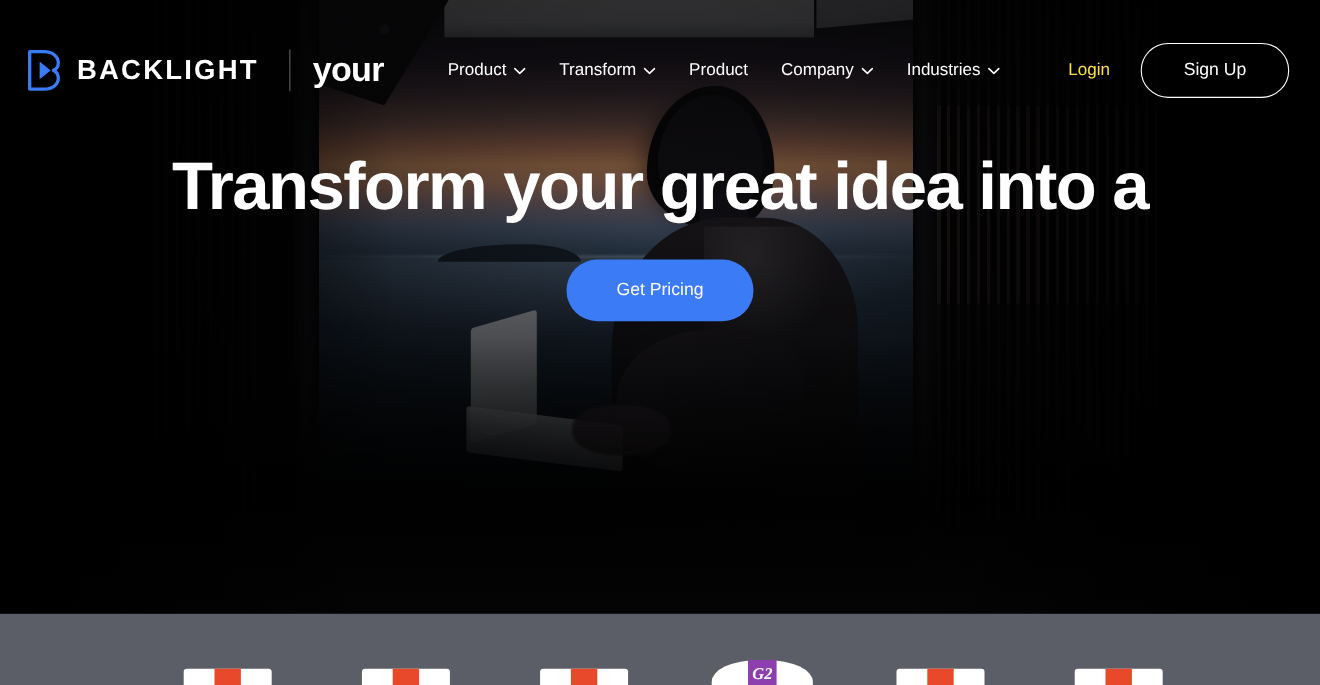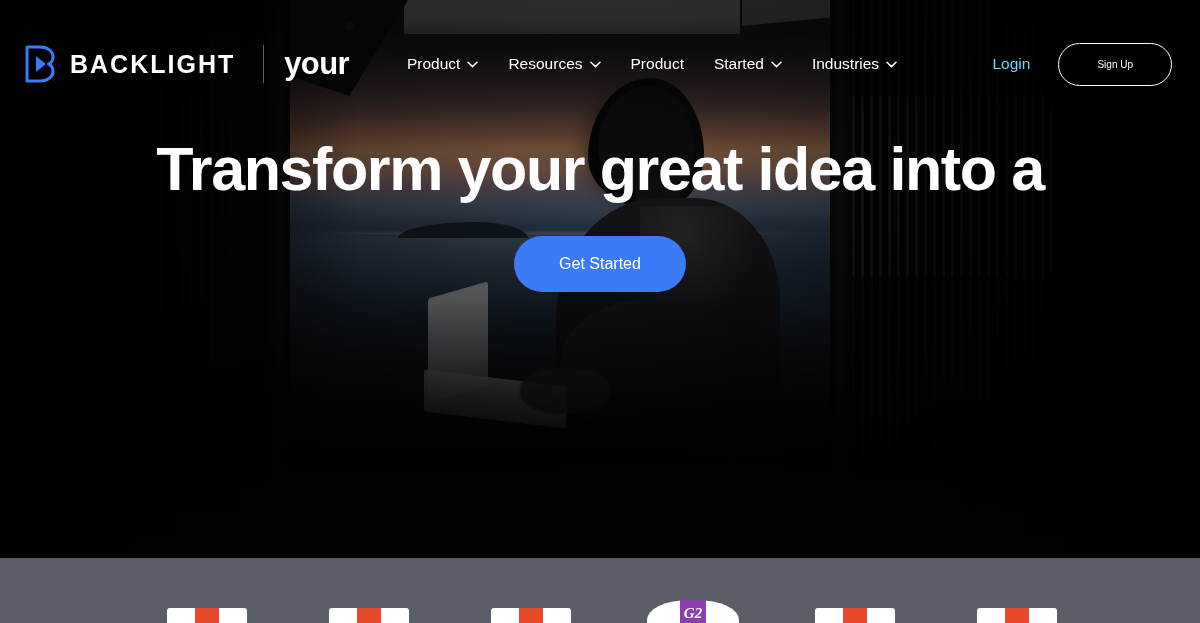--- a/index.html
+++ b/index.html
@@ -173,24 +173,24 @@
   }
 
   .nav { display:flex; align-items:center; gap:30px; margin-left:58px; }
   .nav-item {
     display:flex; align-items:center; gap:7px;
     color:#fff; font-size:15.5px; cursor:pointer; white-space:nowrap;
   }
   .chev { display:block; }
 
   .actions { margin-left:auto; display:flex; align-items:center; gap:28px; }
-  .login { color:#7dd3fc; font-size:15.5px; cursor:pointer; }
+  .login { color:#fde047; font-size:15.5px; cursor:pointer; }
   .signup {
     border:1.6px solid #fff; border-radius:28px;
-    color:#fff; font-size:10px; background:transparent;
+    color:#fff; font-size:16px; background:transparent;
     padding:15px 38px; cursor:pointer; font-family:inherit;
   }
 
   
   .hero-content {
     position:absolute; left:0; top:0; width:1200px; height:486px;
     display:flex; flex-direction:column; align-items:center;
     padding-top:136px; z-index:15;
   }
   .headline {
@@ -291,32 +291,32 @@
     <nav class="nav">
       <span class="nav-item">
         <span>Product</span>
         <span>
           <svg class="chev" width="11" height="7" viewBox="0 0 11 7">
               <path d="M1 1.3 L5.5 5.6 L10 1.3" stroke="#fff" stroke-width="1.5" fill="none" stroke-linecap="round"></path>
             </svg>
         </span>
       </span>
       <span class="nav-item">
-        <span>Resources</span>
+        <span>Transform</span>
         <span>
           <svg class="chev" width="11" height="7" viewBox="0 0 11 7">
               <path d="M1 1.3 L5.5 5.6 L10 1.3" stroke="#fff" stroke-width="1.5" fill="none" stroke-linecap="round"></path>
             </svg>
         </span>
       </span>
       <span class="nav-item">
         <span>Product</span>
       </span>
       <span class="nav-item">
-        <span>Started</span>
+        <span>Company</span>
         <span>
           <svg class="chev" width="11" height="7" viewBox="0 0 11 7">
               <path d="M1 1.3 L5.5 5.6 L10 1.3" stroke="#fff" stroke-width="1.5" fill="none" stroke-linecap="round"></path>
             </svg>
         </span>
       </span>
       <span class="nav-item">
         <span>Industries</span>
         <span>
           <svg class="chev" width="11" height="7" viewBox="0 0 11 7">
@@ -329,21 +329,21 @@
     <div class="actions">
       <span class="login">Login</span>
       <button class="signup">Sign Up</button>
     </div>
   </div>
 
   <div class="hero-content">
     <h1 class="headline">
       <span>Transform your great idea into a</span><br>
     </h1>
-    <button class="cta">Get Started</button>
+    <button class="cta">Get Pricing</button>
   </div>
 
   <div class="strip">
     <div class="badges">
       <div class="badge" style="left:155px;">
         <div class="card"></div>
         <div class="tab"></div>
       </div>
       <div class="badge" style="left:317px;">
         <div class="card"></div>

